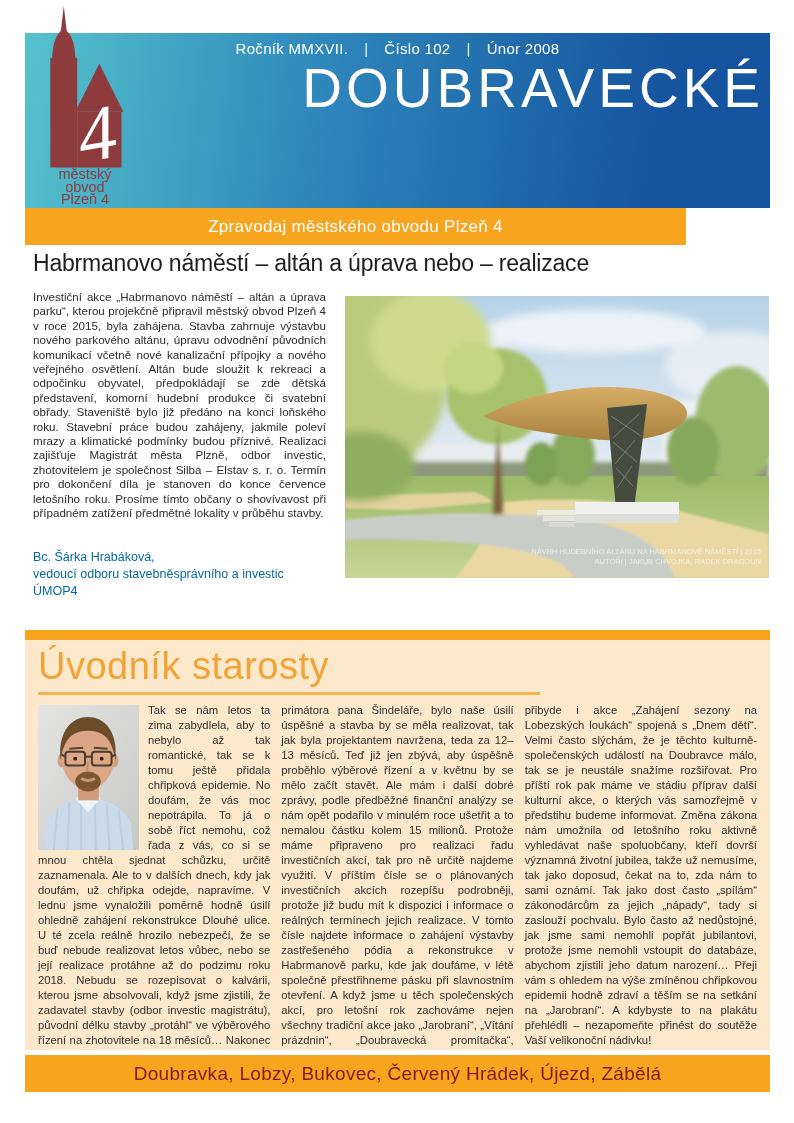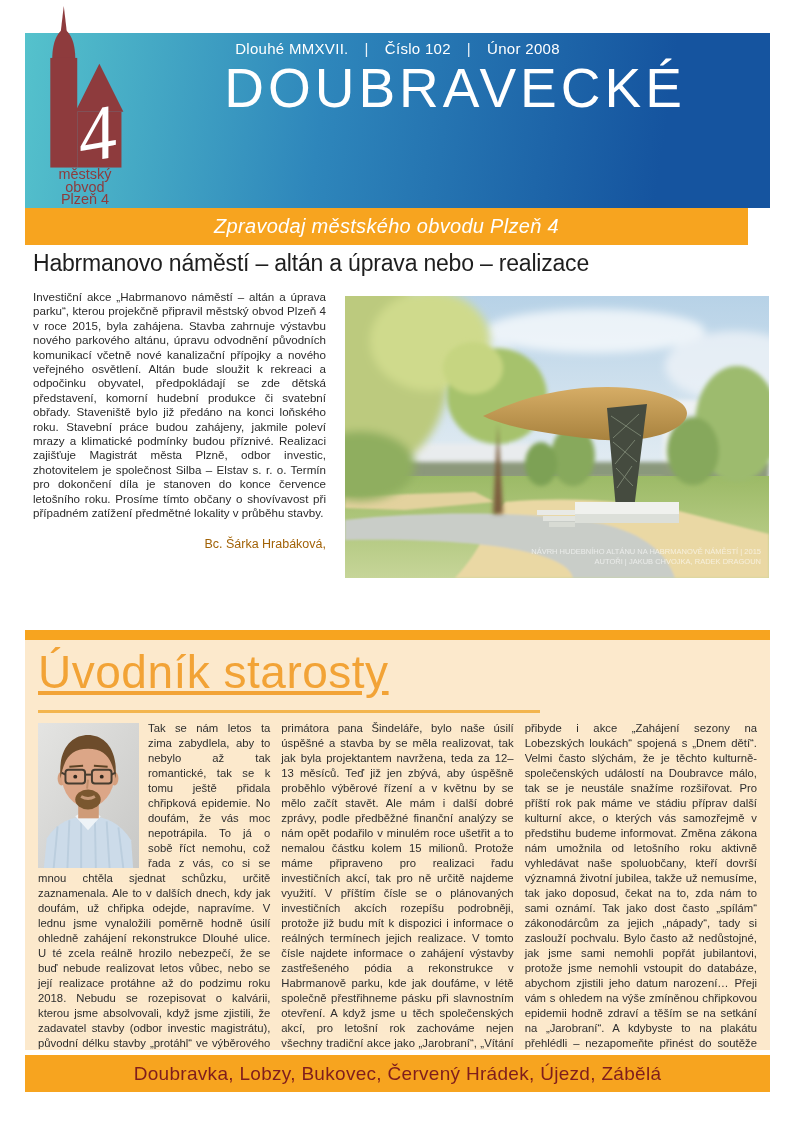--- a/index.html
+++ b/index.html
@@ -5,42 +5,42 @@
   html,body{margin:0;padding:0;background:#fff;}
   .page{position:relative;width:794px;height:1123px;background:#fff;overflow:hidden;
         font-family:"Liberation Sans",sans-serif;color:#2e2e2e;}
 
   
   .masthead{position:absolute;left:25px;top:33px;width:745px;height:175px;
     background:linear-gradient(98deg,var(--teal,#55c2cc) 0%,var(--mid_blue,#2e86bb) 40%,var(--blue,#15549f) 85%);}
   .masthead .meta{position:absolute;left:0;top:7px;width:100%;text-align:center;
     color:#fff;font-size:15px;letter-spacing:.3px;}
   .masthead .meta .pipe{margin:0 16px;opacity:.9;}
-  .masthead .title{position:absolute;left:115px;top:24px;width:630px;text-align:center;
+  .masthead .title{position:absolute;left:109px;top:24px;width:630px;text-align:right;
     color:#fff;font-size:55px;line-height:63px;letter-spacing:4px;font-weight:400;}
   .logo{position:absolute;left:33px;top:6px;width:100px;height:200px;z-index:5;}
 
-  .subtitle-bar{position:absolute;left:25px;top:208px;width:723px;height:37px;
+  .subtitle-bar{position:absolute;left:25px;top:208px;width:661px;height:37px;
     background:var(--orange,#f7a41f);color:#fff;text-align:center;
-    font-size:20px;line-height:37px;letter-spacing:.3px;font-style:italic;}
+    font-size:17px;line-height:37px;letter-spacing:.3px;}
 
   
   .headline{position:absolute;left:33px;top:250px;width:720px;margin:0;
     font-size:23px;font-weight:400;letter-spacing:-.2px;color:#1e1e1e;}
   .article-left{position:absolute;left:33px;top:290px;width:293px;}
   .article-left .lead{margin:0;font-size:11.6px;line-height:14.4px;text-align:justify;color:#2b2b2b;}
-  .article-left .sig{margin-top:15px;text-align:right;font-size:12.5px;line-height:17px;color:#a16207;}
+  .article-left .sig{margin-top:28px;text-align:left;font-size:12.5px;line-height:17px;color:#0369a1;}
   .park-photo{position:absolute;left:345px;top:296px;width:424px;height:282px;display:block;}
 
   
   .editorial{position:absolute;left:25px;top:630px;width:745px;height:420px;
     box-sizing:border-box;background:var(--cream,#fce9cc);
     border-top:10px solid var(--orange,#f7a41f);padding:0 13px;overflow:hidden;}
-  .editorial h2{margin:5px 0 11px 0;font-size:46px;font-weight:400;letter-spacing:.5px;
-    color:var(--heading_orange,#f2a336);text-decoration:underline;}
+  .editorial h2{margin:5px 0 4px 0;font-size:38px;font-weight:400;letter-spacing:.5px;
+    color:var(--heading_orange,#f2a336);}
   .editorial .rule{width:502px;height:3px;background:var(--rule_orange,#f3b54e);margin-top:3px;}
   .cols{display:flex;gap:11px;margin-top:8px;}
   .col{flex:1;font-size:11.3px;line-height:15px;text-align:justify;color:#2e2e2e;}
   .portrait{float:left;width:101px;height:145px;margin:2px 9px 2px 0;}
   .sig2{margin-top:2px;text-align:right;}
 
   
   .footer-bar{position:absolute;left:25px;top:1055px;width:745px;height:37px;
     background:var(--orange,#f7a41f);color:#7f1d1d;text-align:center;
     font-size:19px;line-height:37px;letter-spacing:.3px;}
@@ -59,37 +59,38 @@
       <rect x="44" y="110" width="46" height="58"></rect>
     </g>
     <text x="44" y="160" font-size="80" font-style="italic" font-family="'Liberation Serif',serif" fill="#ffffff" transform="rotate(-10 62 130)">4</text>
     <text x="52" y="180" text-anchor="middle" font-size="15" fill="#8e3b3d">městský</text>
     <text x="52" y="193" text-anchor="middle" font-size="15" fill="#8e3b3d">obvod</text>
     <text x="52" y="206" text-anchor="middle" font-size="15" fill="#8e3b3d">Plzeň 4</text>
   </svg>
 
   <header class="masthead">
     <div class="meta">
-      <span>Dlouhé MMXVII.</span><span class="pipe">|</span><span>Číslo 102</span><span class="pipe">|</span><span>Únor 2008</span>
+      <span>Ročník MMXVII.</span><span class="pipe">|</span><span>Číslo 102</span><span class="pipe">|</span><span>Únor 2008</span>
     </div>
     <div class="title">
       <div>DOUBRAVECKÉ</div>
     </div>
   </header>
 
   <div class="subtitle-bar">
     <span>Zpravodaj městského obvodu Plzeň 4</span>
   </div>
 
   <h1 class="headline">Habrmanovo náměstí – altán a úprava nebo – realizace</h1>
 
   <div class="article-left">
     <p class="lead">Investiční akce „Habrmanovo náměstí – altán a úprava parku“, kterou projekčně připravil městský obvod Plzeň 4 v roce 2015, byla zahájena. Stavba zahrnuje výstavbu nového parkového altánu, úpravu odvodnění původních komunikací včetně nové kanalizační přípojky a nového veřejného osvětlení. Altán bude sloužit k rekreaci a odpočinku obyvatel, předpokládají se zde dětská představení, komorní hudební produkce či svatební obřady. Staveniště bylo již předáno na konci loňského roku. Stavební práce budou zahájeny, jakmile poleví mrazy a klimatické podmínky budou příznivé. Realizaci zajišťuje Magistrát města Plzně, odbor investic, zhotovitelem je společnost Silba – Elstav s. r. o. Termín pro dokončení díla je stanoven do konce července letošního roku. Prosíme tímto občany o shovívavost při případném zatížení předmětné lokality v průběhu stavby.</p>
     <div class="sig">
       <div>Bc. Šárka Hrabáková,</div>
+      <div>vedoucí odboru stavebněsprávního a investic ÚMOP4</div>
     </div>
   </div>
 
   <svg class="park-photo" viewBox="0 0 424 282" preserveAspectRatio="none">
     <defs>
       <linearGradient id="skyG" x1="0" y1="0" x2="0" y2="1">
         <stop offset="0" stop-color="#b7d2e7"></stop>
           <stop offset="1" stop-color="#e4edf3"></stop>
       </linearGradient>
       <linearGradient id="lawnG" x1="0" y1="0" x2="0" y2="1">

